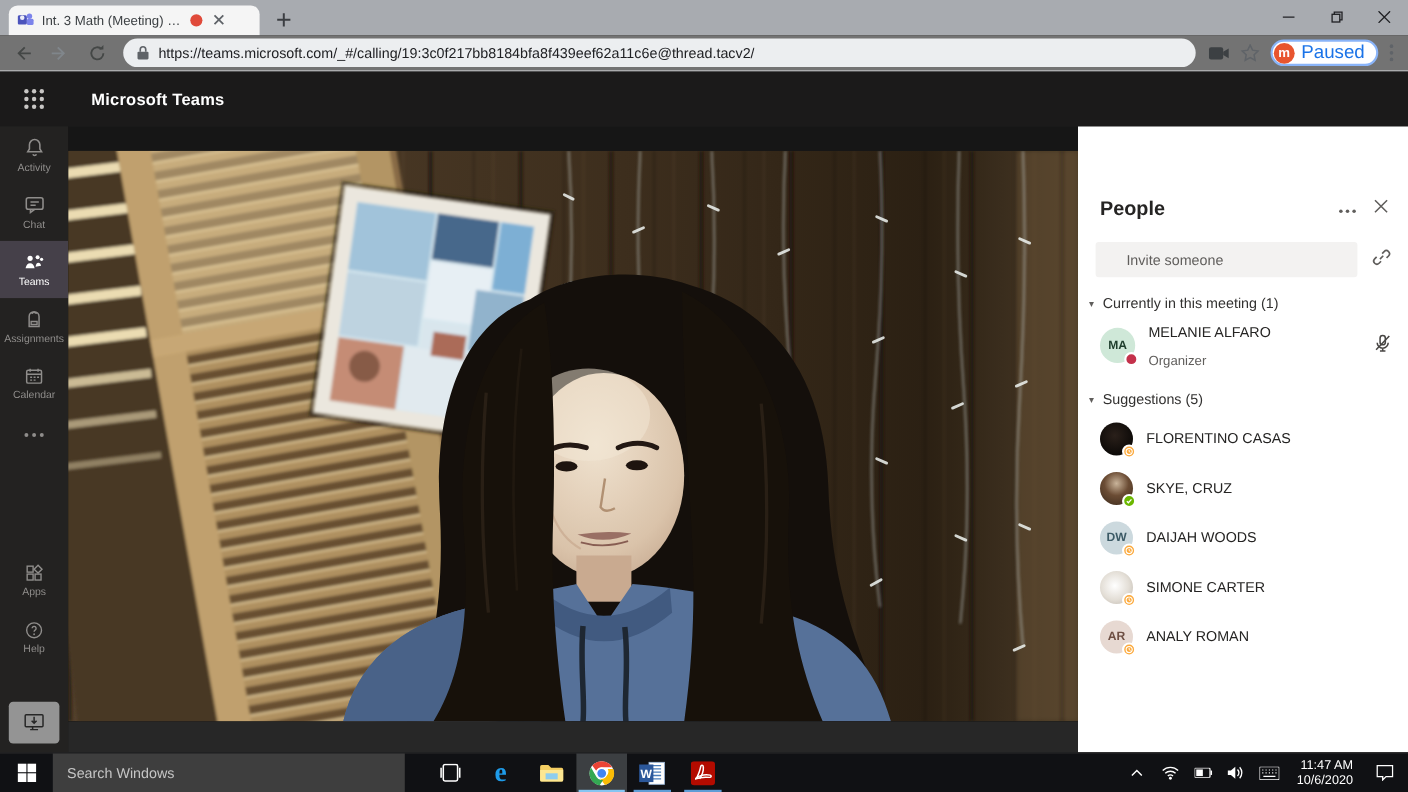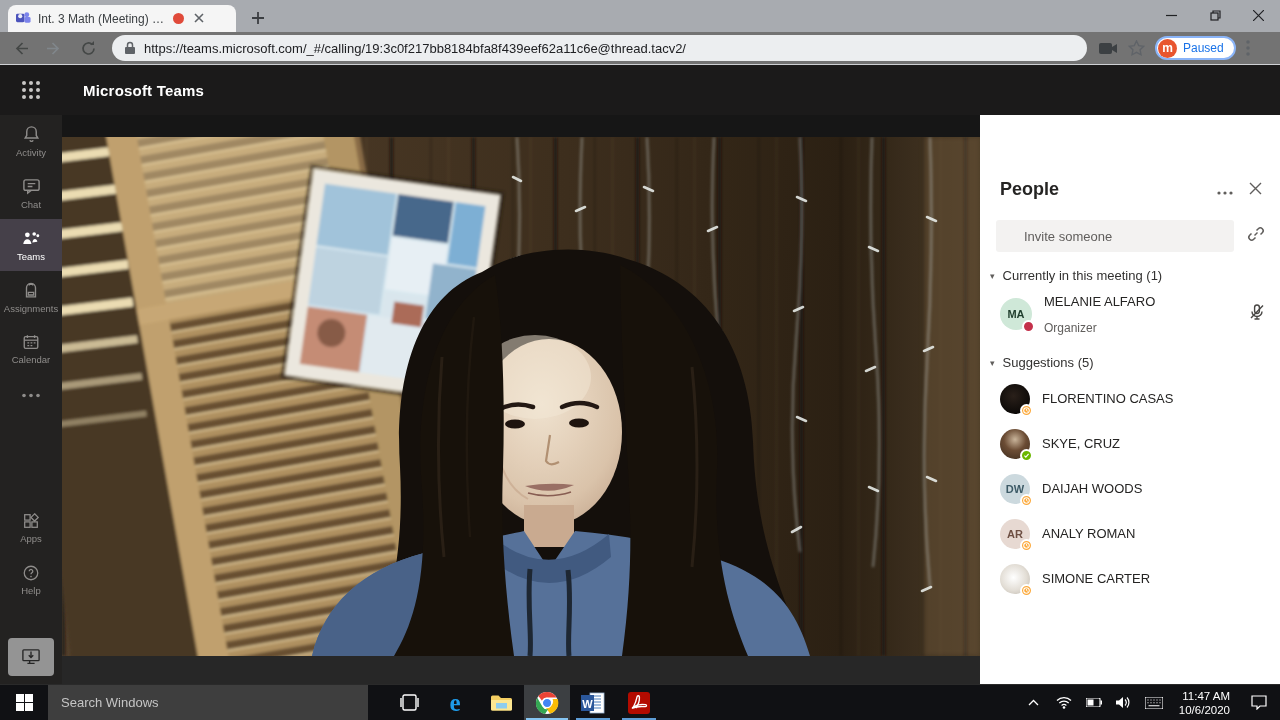--- a/index.html
+++ b/index.html
@@ -24,21 +24,21 @@
   .navbtn { width:28px; height:28px; margin-left:6px; display:flex; align-items:center;
     justify-content:center; color:#5f6368; }
   #omnibox { margin-left:10px; width:975px; height:26px; background:#eceef0;
     border-radius:14px; display:flex; align-items:center; padding:0 12px; gap:8px; }
   #url-text { font-size:13px; color:#202124; white-space:nowrap; overflow:hidden; }
   .omni-right { display:flex; align-items:center; gap:10px; margin-left:12px; }
   #paused-chip { height:24px; border:2px solid #8ab4f8; border-radius:13px; background:#fff;
     display:flex; align-items:center; gap:6px; padding:1px; padding-right:10px; }
   #paused-avatar { width:19px; height:19px; border-radius:50%; background:#e8552f; color:#fff;
     font-size:12px; font-weight:bold; display:flex; align-items:center; justify-content:center; }
-  #paused-label { font-size:12px; color:#1a73e8; }
+  #paused-label { font-size:17px; color:#1a73e8; }
 
   
   #teams-header { left:0; top:65px; width:1280px; height:50px; background:#1b1a1a;
     display:flex; align-items:center; }
   #waffle { width:62px; display:flex; justify-content:center; }
   .waffle-grid { display:grid; grid-template-columns:repeat(3,4px); grid-gap:3px; }
   .waffle-grid i { width:4px; height:4px; border-radius:50%; background:#c8c6c4; }
   #teams-title { color:#fff; font-weight:bold; font-size:15px; margin-left:21px; letter-spacing:.2px; }
   #teams-search { position:absolute; left:365px; top:74px; width:550px; height:32px;
     background:#3b3a39; border-radius:3px; display:flex; align-items:center; padding:0 10px; gap:8px; }
@@ -552,47 +552,47 @@
               <path d="M4 2.2V4l1.4.9" stroke="#fff" stroke-width="1" fill="none"></path>
             </svg>
         </span>
       </div>
       <div class="p-info">
           <div class="p-name">DAIJAH WOODS</div>
         </div>
     </div>
 
     <div class="p-row">
+      <div class="avatar photo-light">
+        <span class="badge away">
+          <svg width="7" height="7" viewBox="0 0 8 8">
+              <circle cx="4" cy="4" r="3.2" fill="none" stroke="#fff" stroke-width="1.2"></circle>
+              <path d="M4 2.2V4l1.4.9" stroke="#fff" stroke-width="1" fill="none"></path>
+            </svg>
+        </span>
+      </div>
+      <div class="p-info">
+          <div class="p-name">SIMONE CARTER</div>
+        </div>
+    </div>
+
+    <div class="p-row">
       <div class="avatar" style="background:#e7d9d2;color:#6e4f43">
         <span>AR</span>
         <span class="badge away">
           <svg width="7" height="7" viewBox="0 0 8 8">
               <circle cx="4" cy="4" r="3.2" fill="none" stroke="#fff" stroke-width="1.2"></circle>
               <path d="M4 2.2V4l1.4.9" stroke="#fff" stroke-width="1" fill="none"></path>
             </svg>
         </span>
       </div>
       <div class="p-info">
           <div class="p-name">ANALY ROMAN</div>
         </div>
     </div>
-
-    <div class="p-row">
-      <div class="avatar photo-light">
-        <span class="badge away">
-          <svg width="7" height="7" viewBox="0 0 8 8">
-              <circle cx="4" cy="4" r="3.2" fill="none" stroke="#fff" stroke-width="1.2"></circle>
-              <path d="M4 2.2V4l1.4.9" stroke="#fff" stroke-width="1" fill="none"></path>
-            </svg>
-        </span>
-      </div>
-      <div class="p-info">
-          <div class="p-name">SIMONE CARTER</div>
-        </div>
-    </div>
   </div>
 
   <div id="taskbar" class="abs">
     <div id="start-btn">
       <svg width="17" height="17" viewBox="0 0 17 17">
         <rect x="0" y="0" width="8" height="8" fill="#fff"></rect>
           <rect x="9" y="0" width="8" height="8" fill="#fff"></rect>
         <rect x="0" y="9" width="8" height="8" fill="#fff"></rect>
           <rect x="9" y="9" width="8" height="8" fill="#fff"></rect>
       </svg>

